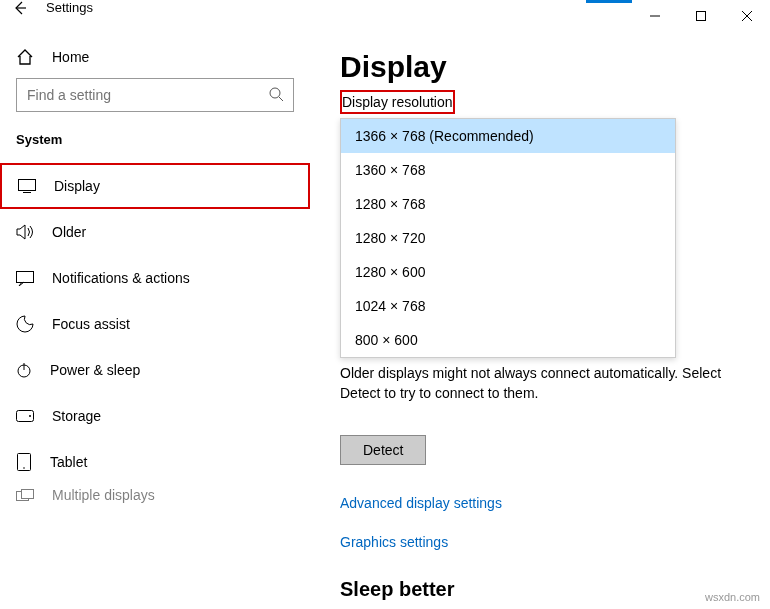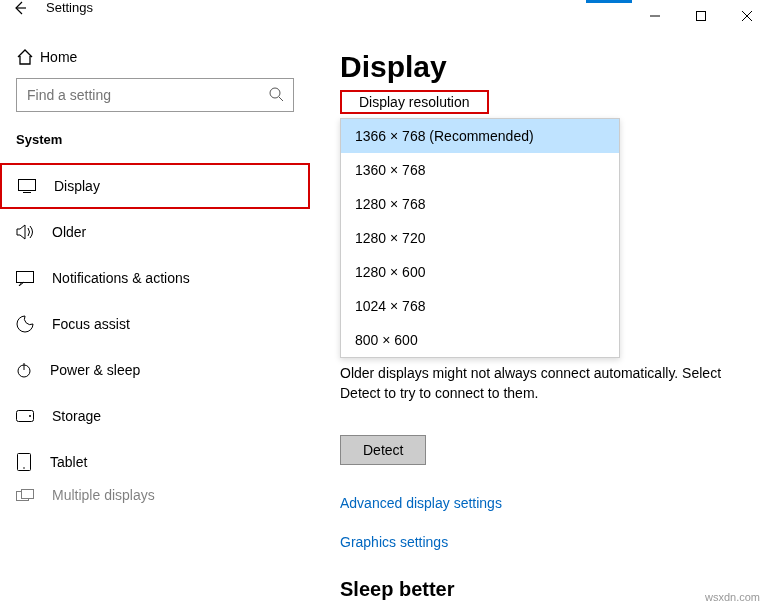--- a/index.html
+++ b/index.html
@@ -5,32 +5,32 @@
     * { box-sizing: border-box; margin: 0; padding: 0; font-family: "Segoe UI", -apple-system, sans-serif; }
     body { width: 770px; height: 609px; background: #fff; overflow: hidden; position: relative; font-size: 14px; color: #000; }
     .titlebar { height: 32px; display: flex; align-items: flex-start; padding-left: 12px; }
     .titlebar .back { width: 24px; display:flex; align-items:center; }
     .titlebar .title { font-size: 13px; padding-left: 10px; }
     .win-controls { position: absolute; right: 0; top: 0; display: flex; }
     .win-controls div { width: 46px; height: 32px; display:flex; align-items:center; justify-content:center; }
     .accent-tab { position:absolute; top:0; right:138px; width:46px; height:3px; background:#0078d4;}
     .container { display: flex; height: calc(100% - 32px); }
     .sidebar { width: 310px; padding: 8px 0 0 0; }
-    .home-row { display:flex; align-items:center; padding: 8px 16px 12px 16px; gap:6px; }
+    .home-row { display:flex; align-items:center; padding: 8px 16px 12px 16px; gap:18px; }
     .search-wrap { margin: 0 16px 20px 16px; position:relative; }
     .search { width: 100%; height: 34px; border:1px solid #999; padding: 0 34px 0 10px; font-size:14px; background:#fff; }
     .search-icon { position:absolute; right:10px; top:8px; }
     .section-label { font-size:13px; font-weight:600; padding: 0 16px 16px 16px; }
     .nav-item { display:flex; align-items:center; padding: 0 16px; height:46px; gap:18px; font-size:14px; }
     .nav-item.selected { border:2px solid #d40000; }
     .red-box { border:2px solid #d40000; display:inline-block; }
     .main { flex:1; padding: 18px 30px 0 30px; position:relative; }
     .page-title { font-size:30px; font-weight:600; margin-bottom:6px; }
-    .label-res { font-size:14px; padding:2px 17px; display:inline-block; }
-    .dropdown { margin-top:4px; width:280px; border:1px solid #ccc; background:#fff; box-shadow:0 2px 6px rgba(0,0,0,0.15);}
+    .label-res { font-size:14px; padding:2px 0; display:inline-block; }
+    .dropdown { margin-top:4px; width:336px; border:1px solid #ccc; background:#fff; box-shadow:0 2px 6px rgba(0,0,0,0.15);}
     .dropdown-item { padding:9px 14px; font-size:14px; }
     .dropdown-item.sel { background:#bfe3ff; }
     .body-text { font-size:14px; margin-top:6px; max-width:400px; line-height:1.4;}
     .btn { display:inline-block; background:#ccc; border:1px solid #888; padding:6px 22px; margin-top:32px; font-size:14px;}
     .link { color:#0067c0; font-size:14px; display:block; }
     .section-head { font-size:20px; font-weight:600; margin-top:28px;}
     .watermark { position:absolute; bottom:6px; right:10px; font-size:11px; color:#999; }
     svg { display:block; }
   </style>
 </head>

